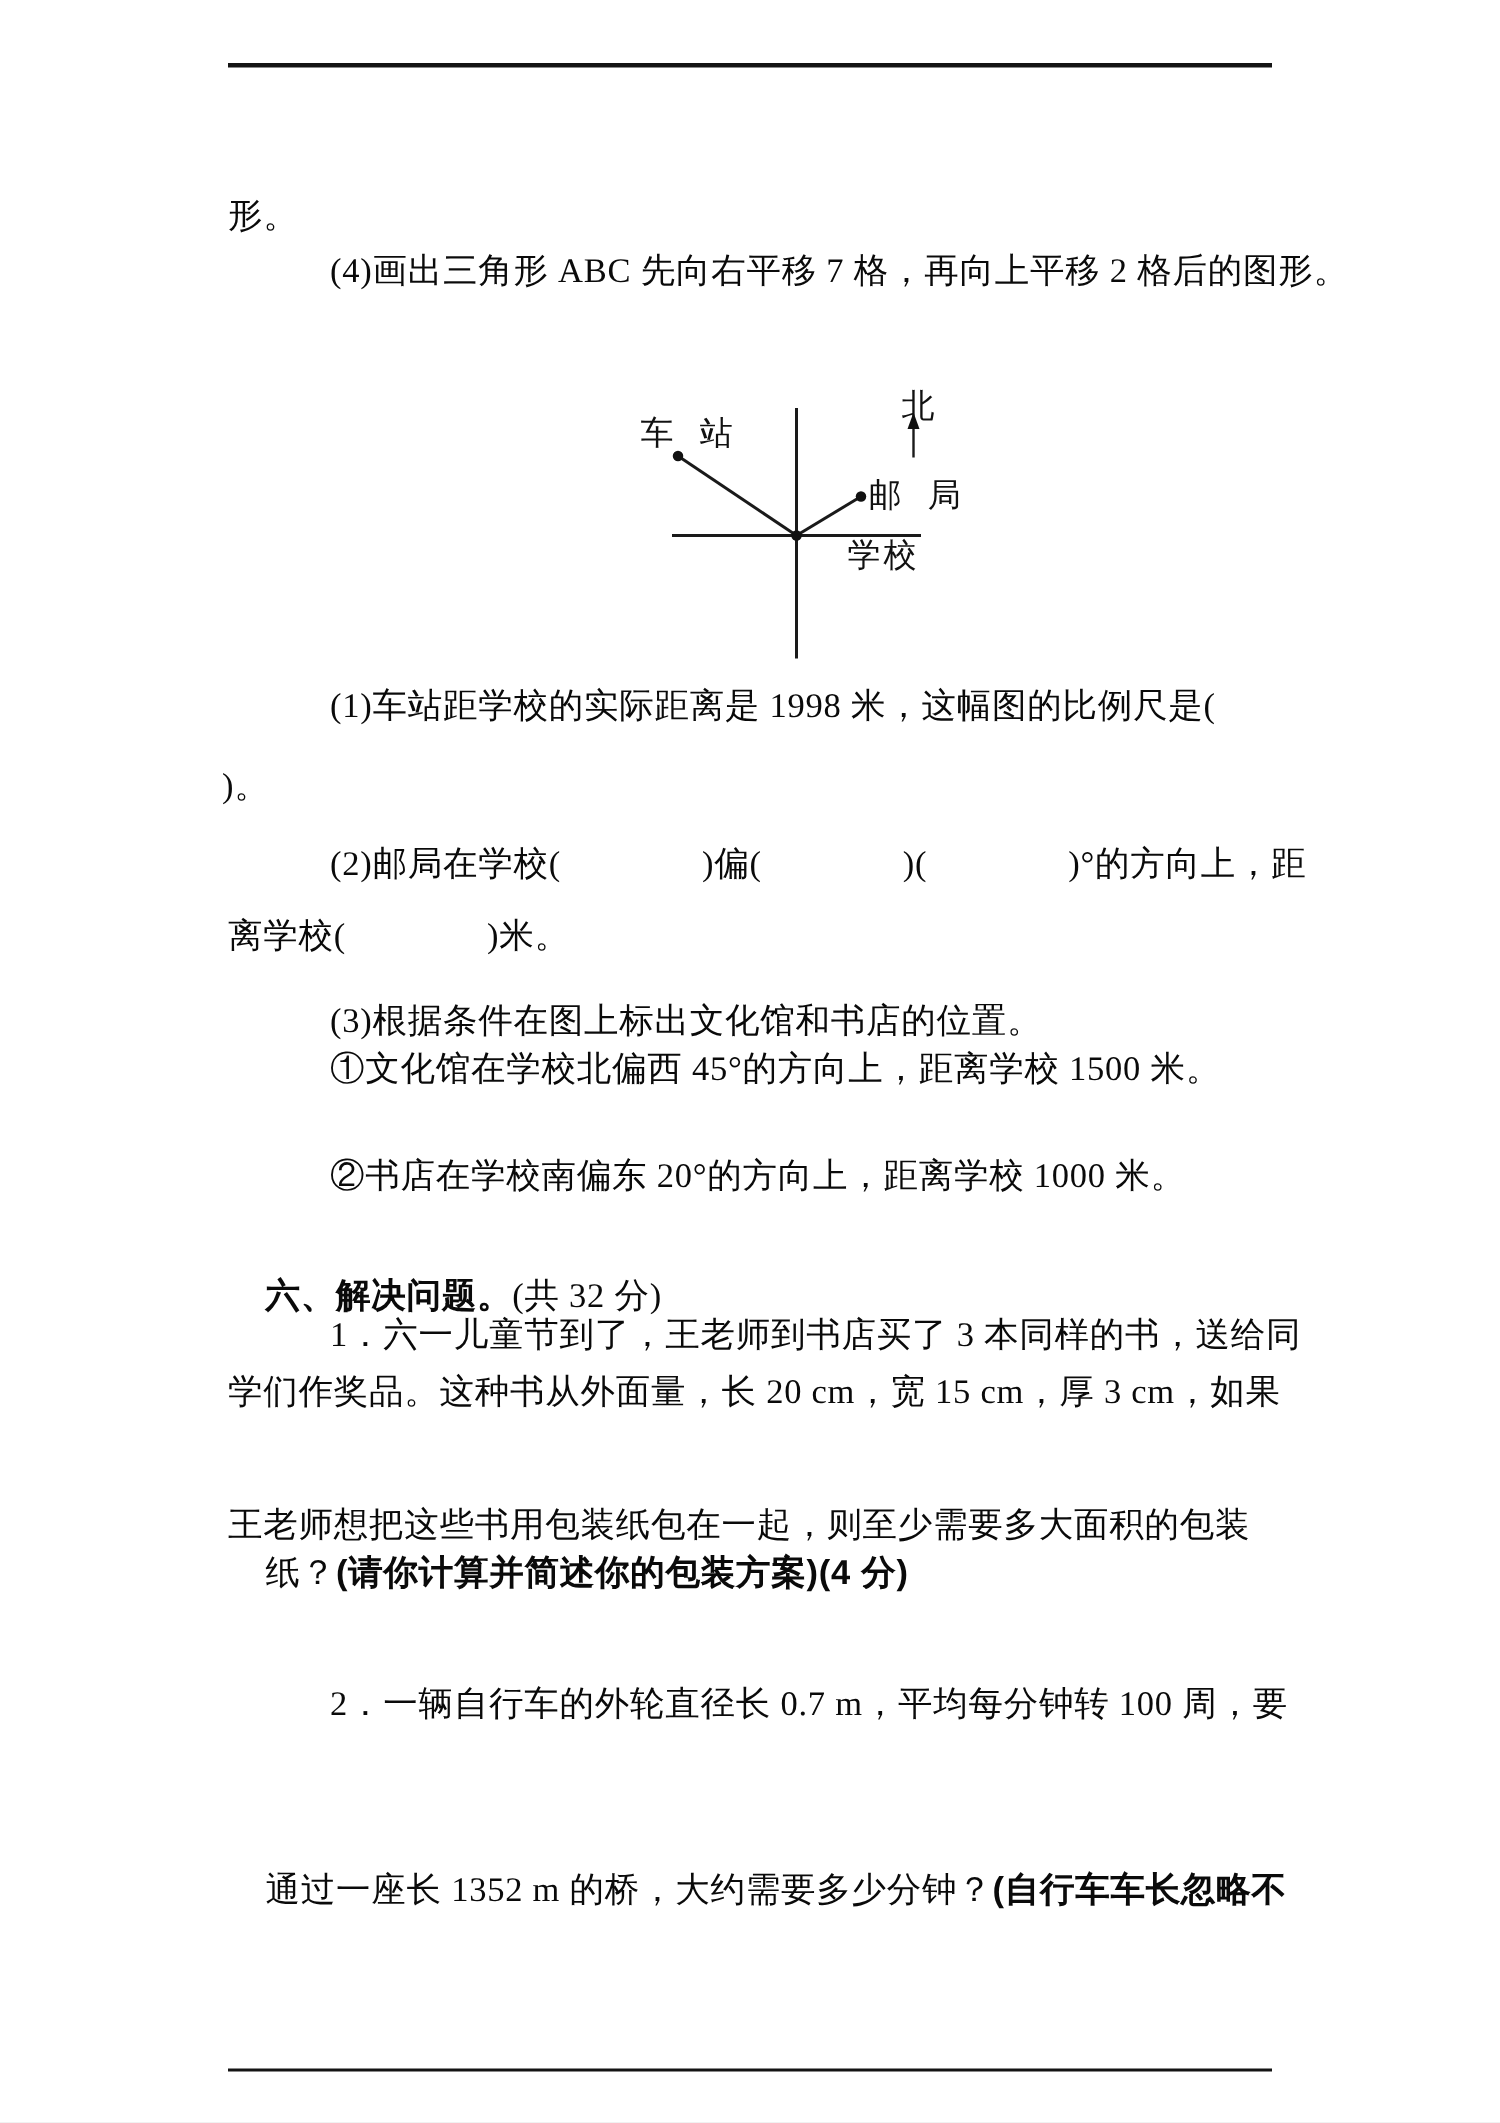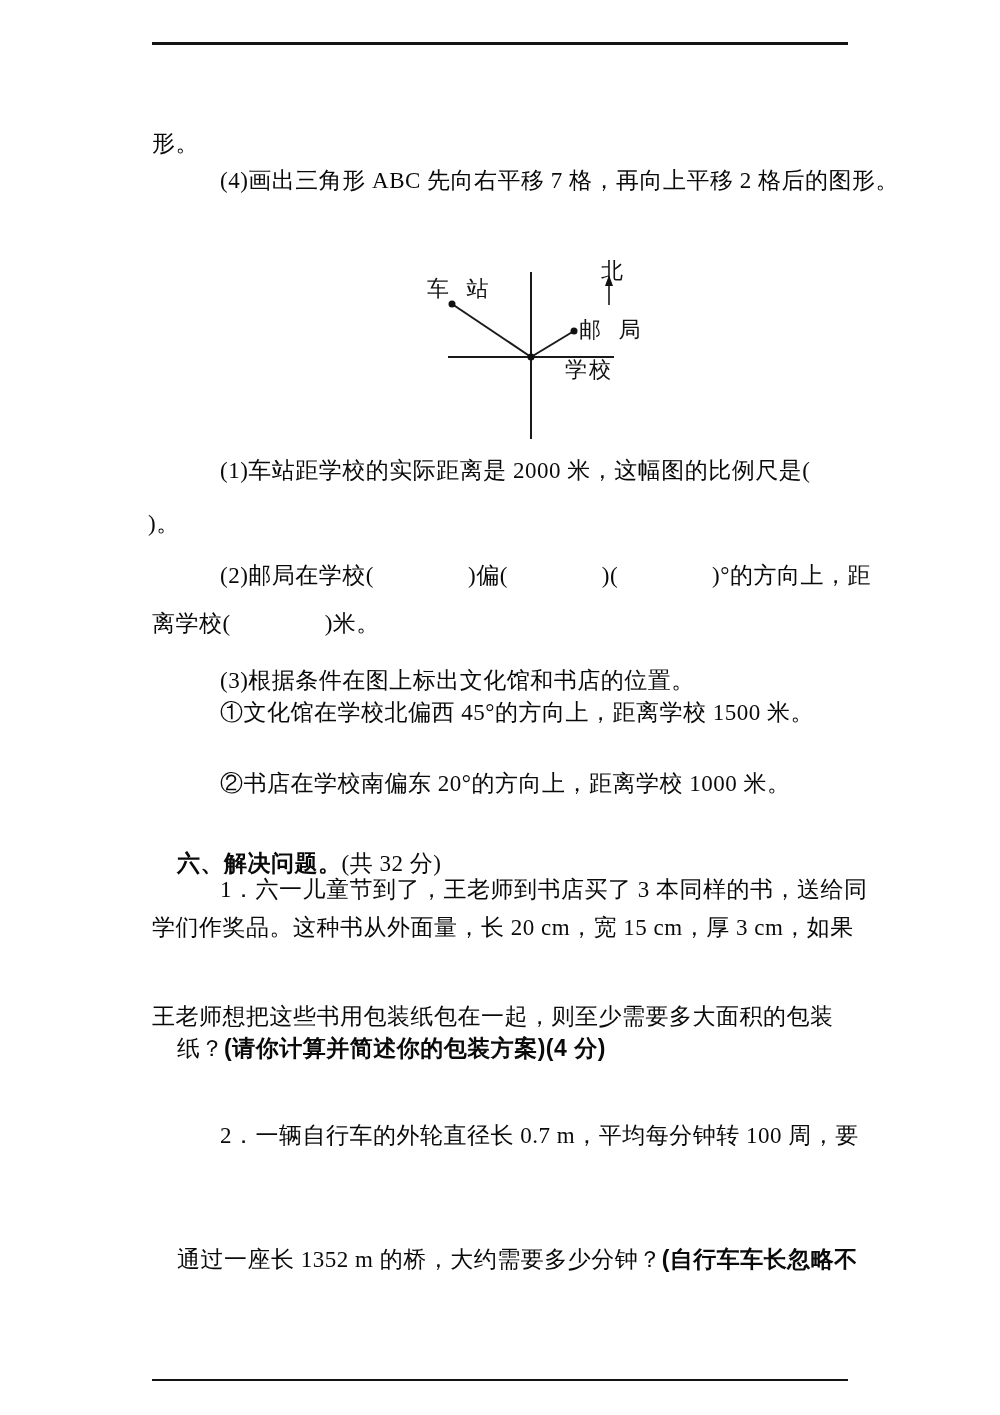--- a/index.html
+++ b/index.html
@@ -75,21 +75,21 @@
         <line x1="209" y1="34" x2="209" y2="55" stroke="#1a1a1a" stroke-width="1.6"></line>
         <polygon points="209,25 205,36 213,36" fill="#111"></polygon>
       </g>
     </svg>
     <div class="diag-label lbl-north">北</div>
     <div class="diag-label lbl-station">车 站</div>
     <div class="diag-label lbl-post">邮 局</div>
     <div class="diag-label lbl-school">学校</div>
   </div>
 
-  <div class="line indent" style="top:458px;">(1)车站距学校的实际距离是 2000 米，这幅图的比例尺是(</div>
+  <div class="line indent" style="top:458px;">(1)车站距学校的实际距离是 1998 米，这幅图的比例尺是(</div>
   <div class="line" style="top:511px;left:148px;">)。</div>
   <div class="line indent" style="top:563px;">(2)邮局在学校(　　　　)偏(　　　　)(　　　　)°的方向上，距</div>
   <div class="line" style="top:611px;">离学校(　　　　)米。</div>
   <div class="line indent" style="top:668px;">(3)根据条件在图上标出文化馆和书店的位置。</div>
   <div class="line indent" style="top:700px;">①文化馆在学校北偏西 45°的方向上，距离学校 1500 米。</div>
   <div class="line indent" style="top:771px;">②书店在学校南偏东 20°的方向上，距离学校 1000 米。</div>
 
   <div class="line" style="top:824px;">
     <span class="bold-hei">六、解决问题。</span><span>(共 32 分)</span>
   </div>

